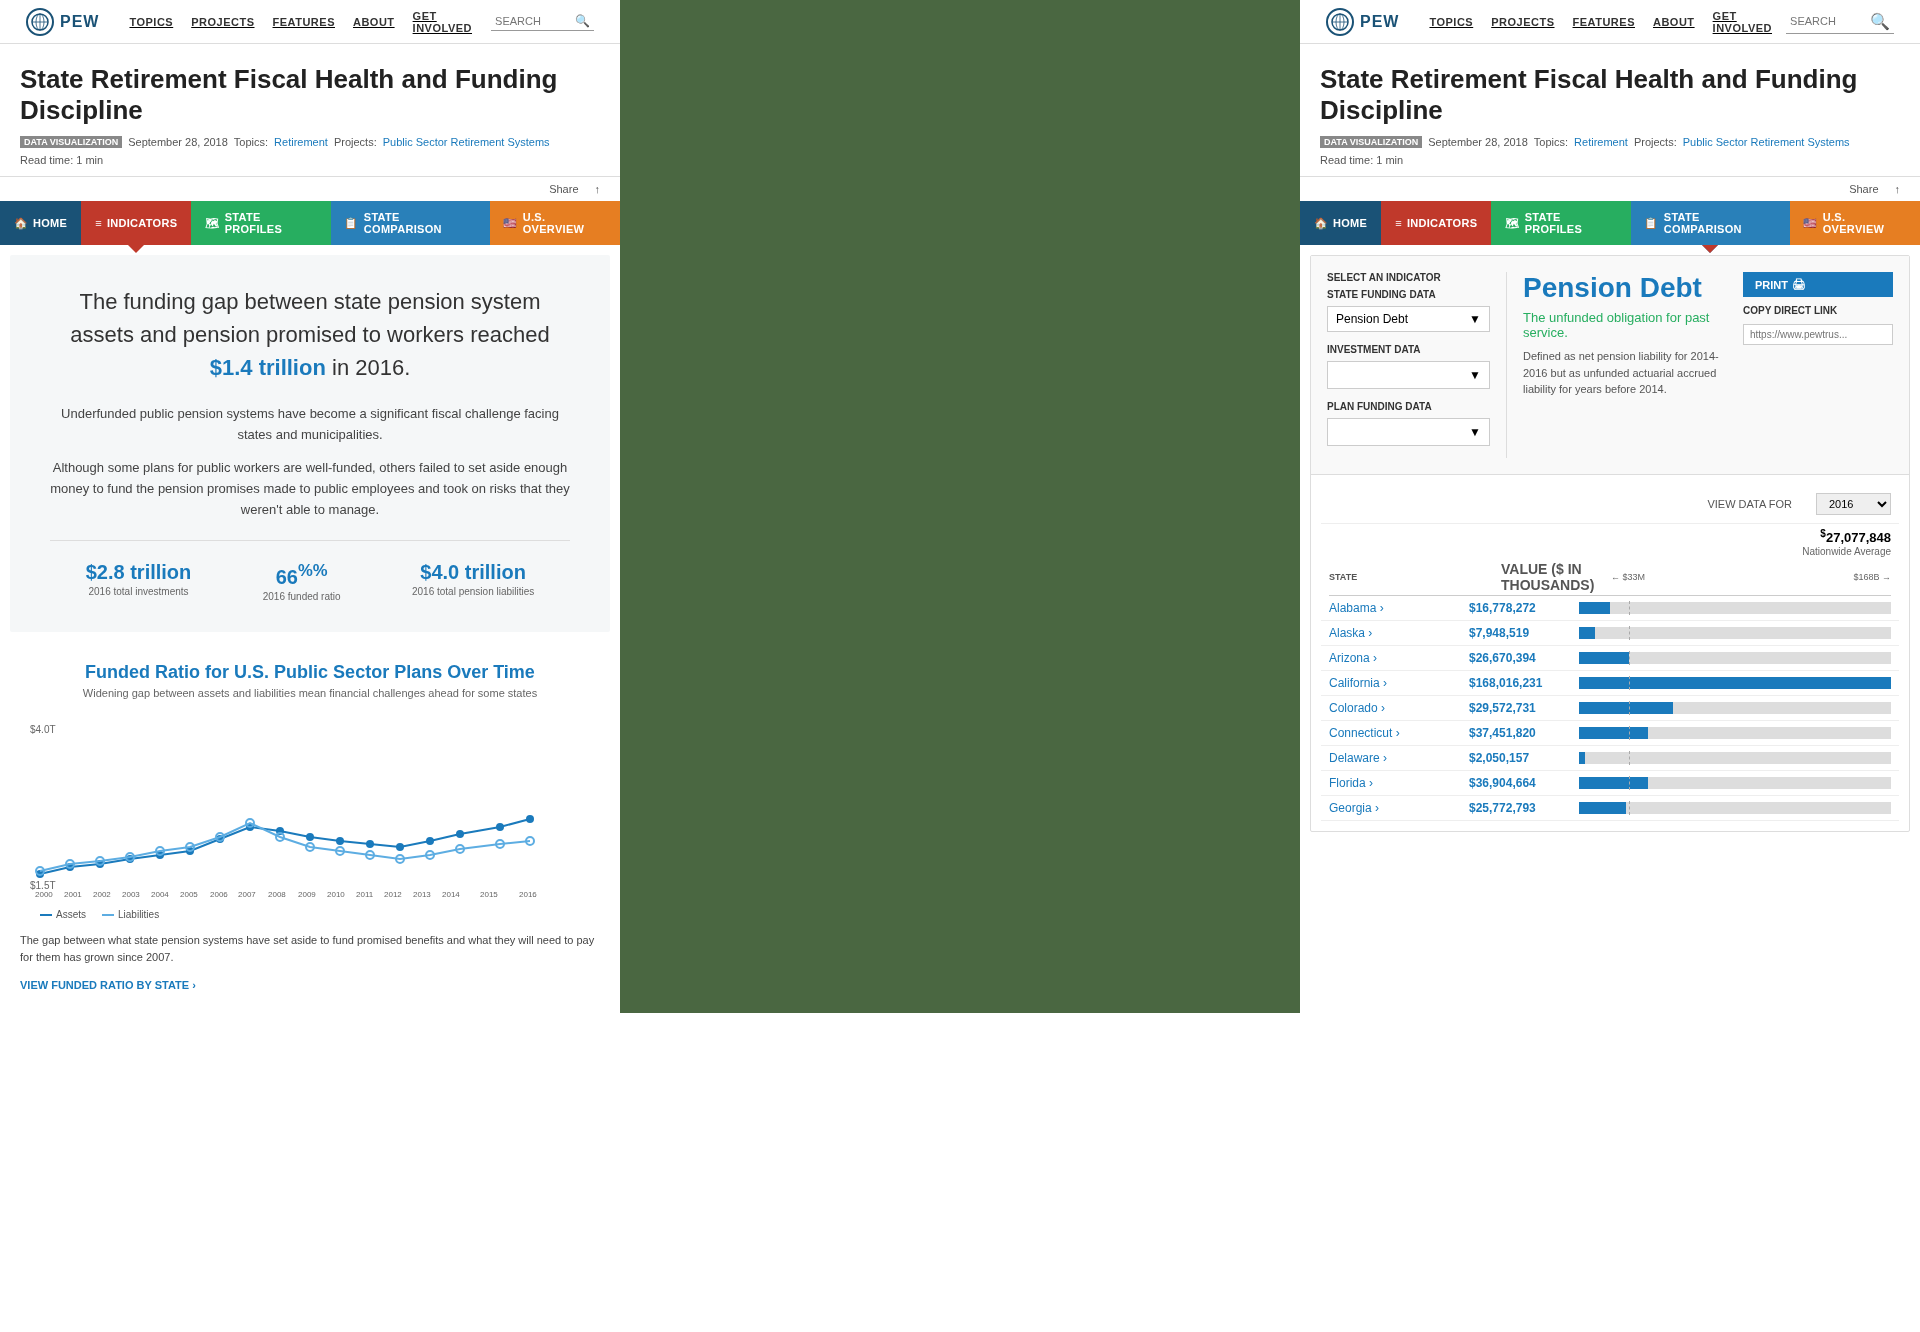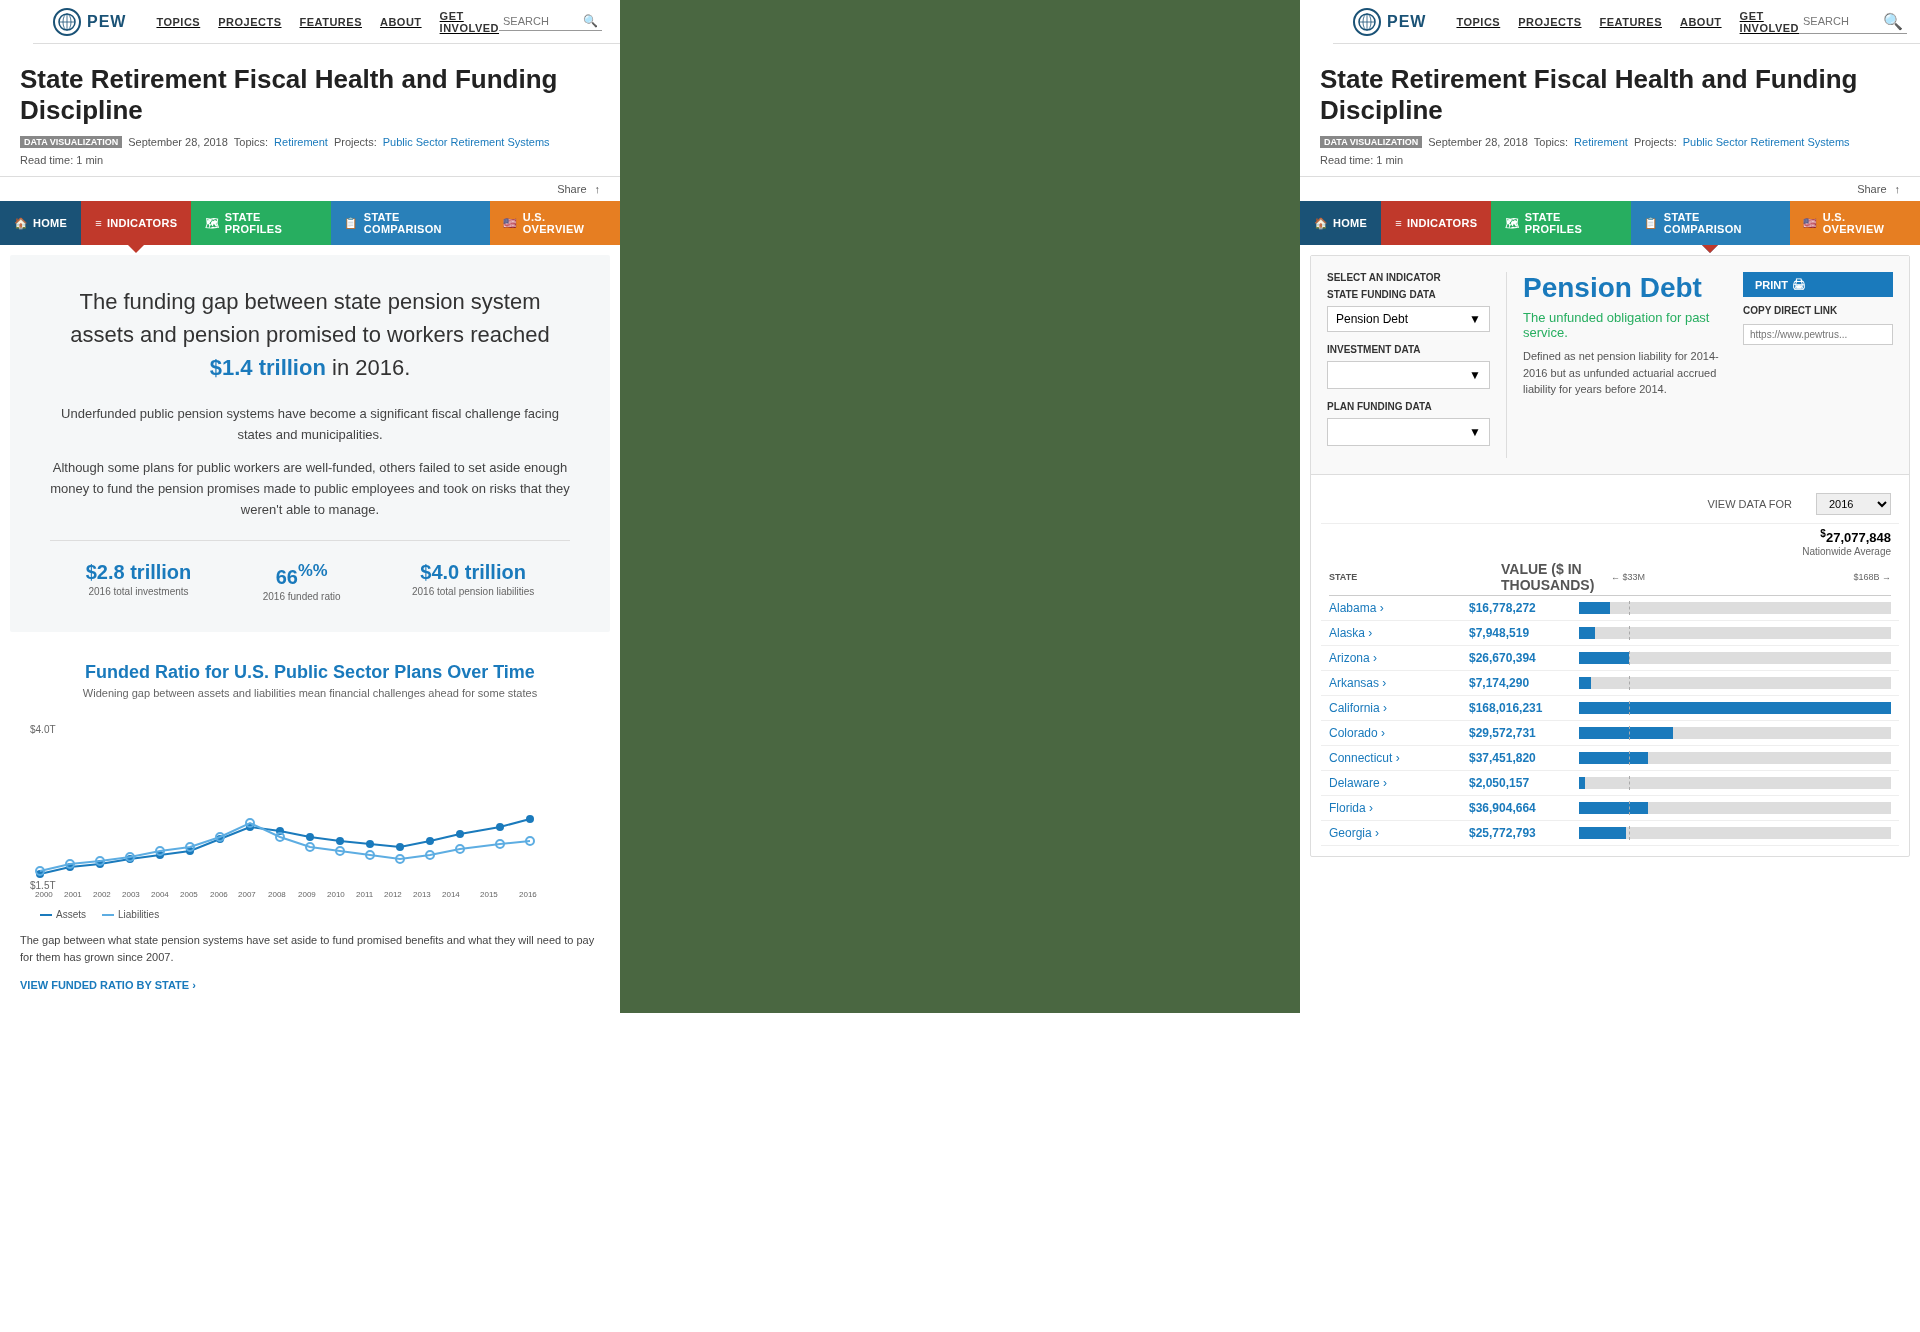--- a/index.html
+++ b/index.html
@@ -4,37 +4,37 @@
   <style>
     * { margin: 0; padding: 0; box-sizing: border-box; }
     body { font-family: Arial, sans-serif; background: #fff; display: flex; width: 1920px; }
 
     
     .panel { width: 620px; background: #fff; overflow: hidden; }
     .panel-right { width: 620px; background: #fff; overflow: hidden; }
     .divider { width: 680px; background: #4a6741; flex-shrink: 0; }
 
     
-    .nav { background: #fff; border-bottom: 1px solid #ddd; padding: 0 20px; display: flex; align-items: center; height: 44px; margin-left: 33px; }
+    .nav { background: #fff; border-bottom: 1px solid #ddd; padding: 0 26px; display: flex; align-items: center; height: 44px; }
     .nav-logo { display: flex; align-items: center; gap: 6px; margin-right: 30px; }
     .nav-logo-circle { width: 28px; height: 28px; border-radius: 50%; border: 2px solid #1a5276; display: flex; align-items: center; justify-content: center; }
     .nav-logo-text { font-size: 16px; font-weight: bold; color: #1a5276; letter-spacing: 1px; }
     .nav-links { display: flex; gap: 18px; align-items: center; flex: 1; text-decoration: underline; }
     .nav-link { font-size: 11px; font-weight: bold; color: #333; text-decoration: none; text-transform: uppercase; letter-spacing: 0.5px; }
     .nav-search { display: flex; align-items: center; border-bottom: 1px solid #999; padding: 2px 4px; }
     .nav-search input { border: none; outline: none; font-size: 11px; width: 80px; color: #999; }
     .nav-search-icon { color: #999; font-size: 12px; }
 
     
     .page-header { padding: 20px 20px 10px 20px; }
     .page-title { font-size: 26px; font-weight: bold; color: #222; line-height: 1.2; margin-bottom: 10px; }
     .page-meta { font-size: 11px; color: #555; display: flex; align-items: center; gap: 6px; flex-wrap: wrap; }
     .meta-label { background: #888; color: #fff; font-size: 9px; padding: 1px 4px; font-weight: bold; text-transform: uppercase; }
     .meta-link { color: #1a7abc; text-decoration: none; }
-    .share-bar { border-top: 1px solid #ddd; padding: 6px 20px; display: flex; justify-content: flex-end; align-items: center; font-size: 11px; color: #555; gap: 8px; }
+    .share-bar { border-top: 1px solid #ddd; padding: 6px 20px; display: flex; justify-content: flex-end; align-items: center; font-size: 11px; color: #555; gap: 16px; }
 
     
     .tab-nav { display: flex; margin: 0 0 0 0; }
     .tab { padding: 10px 14px; font-size: 11px; font-weight: bold; color: #fff; display: flex; align-items: center; gap: 5px; cursor: pointer; text-transform: uppercase; letter-spacing: 0.3px; }
     .tab-home { background: #1a5276; }
     .tab-indicators { background: #c0392b; }
     .tab-state-profiles { background: #27ae60; }
     .tab-state-comparison { background: #2980b9; }
     .tab-us-overview { background: #e67e22; }
     .tab-active-arrow { position: relative; }
@@ -438,33 +438,20 @@
     <td class="bar-cell" style="padding:4px 8px;">
       <div style="display:flex;align-items:center;height:14px;position:relative;">
         <div style="height:12px;background:#1a7abc;width:16%;display:inline-block;min-width:3px;"></div>
         <div style="height:12px;background:#ddd;flex:1;display:inline-block;"></div>
         <div style="position:absolute;left:16%;border-left:1px dashed #aaa;height:100%;top:0;"></div>
       </div>
     </td>
   </tr>
             <tr>
     <td style="width:140px;">
-      <a class="state-link">Arkansas ›</a>
-    </td>
-    <td class="value-cell" style="width:110px;">$7,174,290</td>
-    <td class="bar-cell" style="padding:4px 8px;">
-      <div style="display:flex;align-items:center;height:14px;position:relative;">
-        <div style="height:12px;background:#1a7abc;width:4%;display:inline-block;min-width:3px;"></div>
-        <div style="height:12px;background:#ddd;flex:1;display:inline-block;"></div>
-        <div style="position:absolute;left:16%;border-left:1px dashed #aaa;height:100%;top:0;"></div>
-      </div>
-    </td>
-  </tr>
-            <tr>
-    <td style="width:140px;">
       <a class="state-link">California ›</a>
     </td>
     <td class="value-cell" style="width:110px;">$168,016,231</td>
     <td class="bar-cell" style="padding:4px 8px;">
       <div style="display:flex;align-items:center;height:14px;position:relative;">
         <div style="height:12px;background:#1a7abc;width:100%;display:inline-block;min-width:3px;"></div>
         <div style="height:12px;background:#ddd;flex:1;display:inline-block;"></div>
         <div style="position:absolute;left:16%;border-left:1px dashed #aaa;height:100%;top:0;"></div>
       </div>
     </td>

